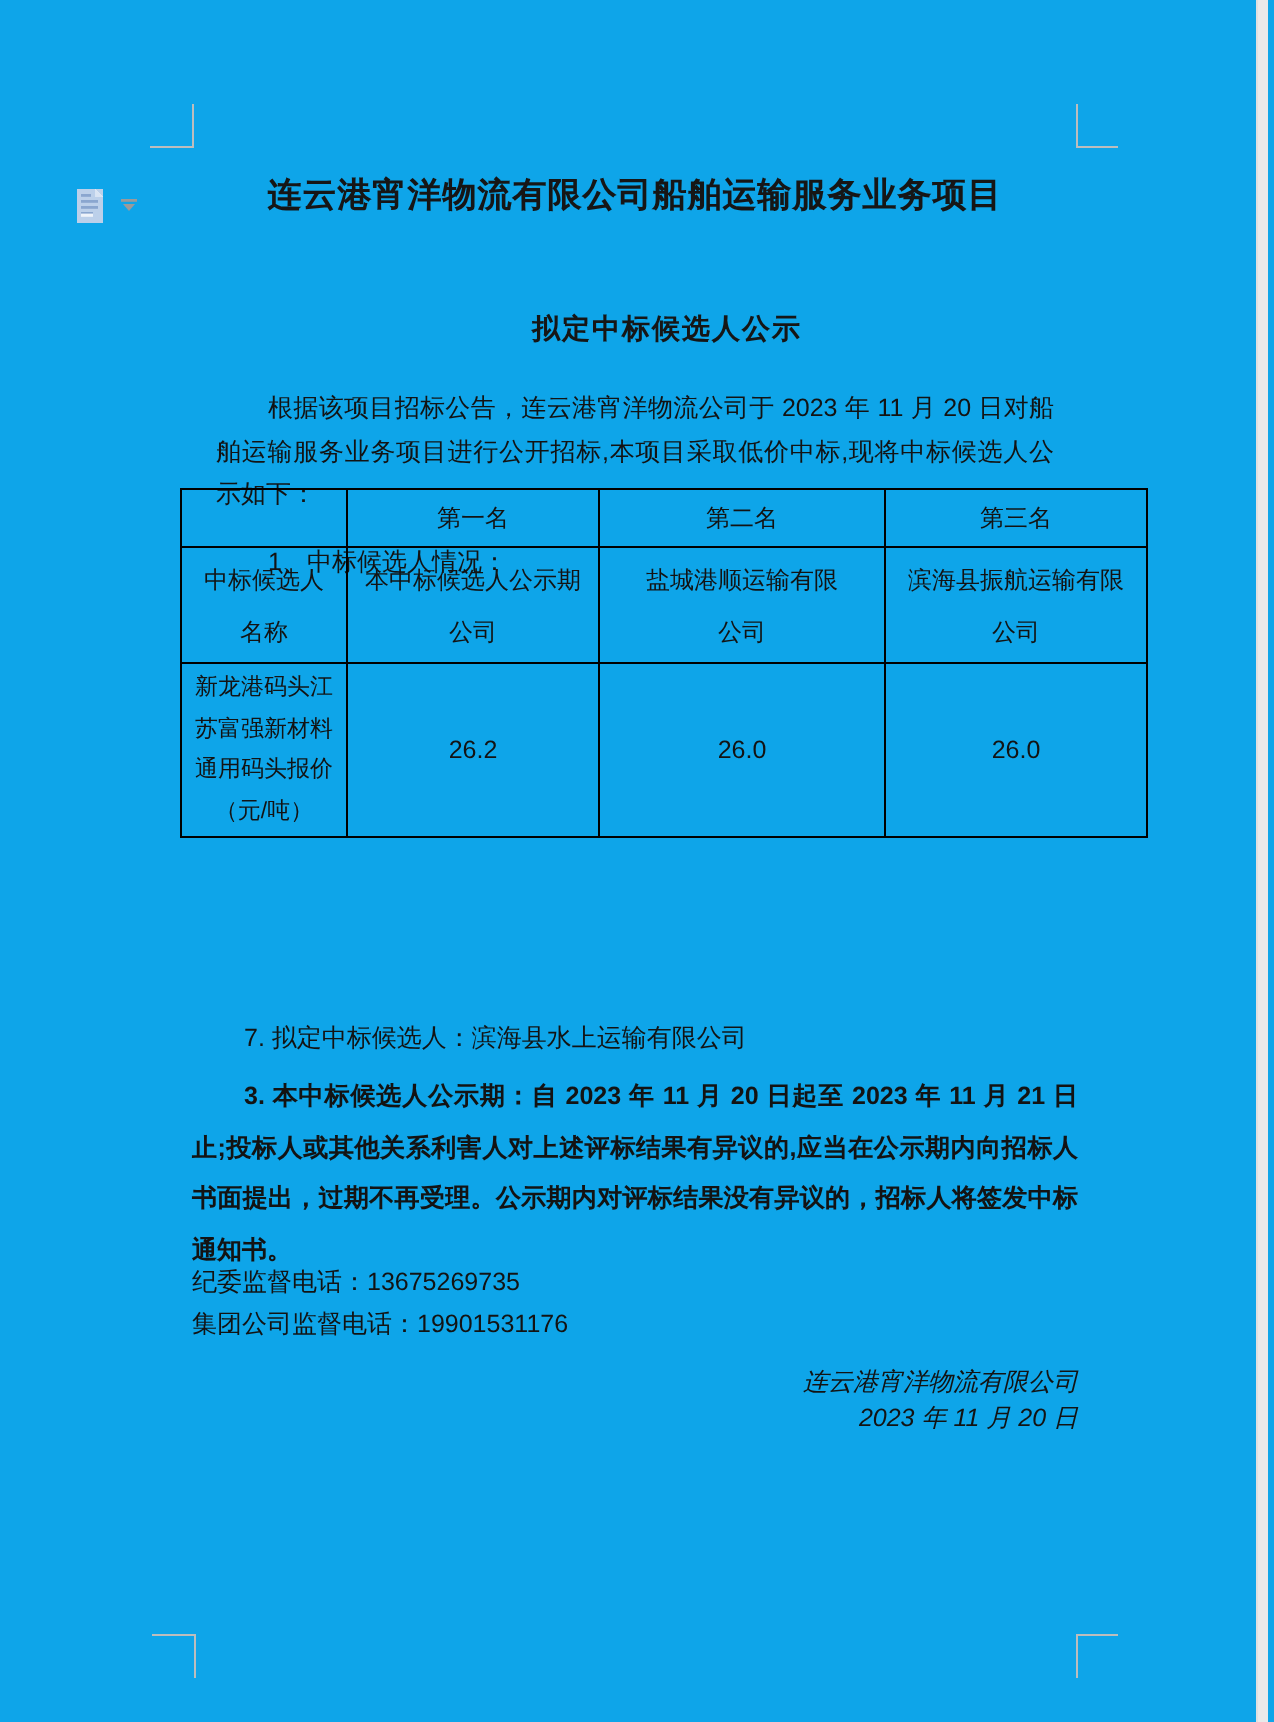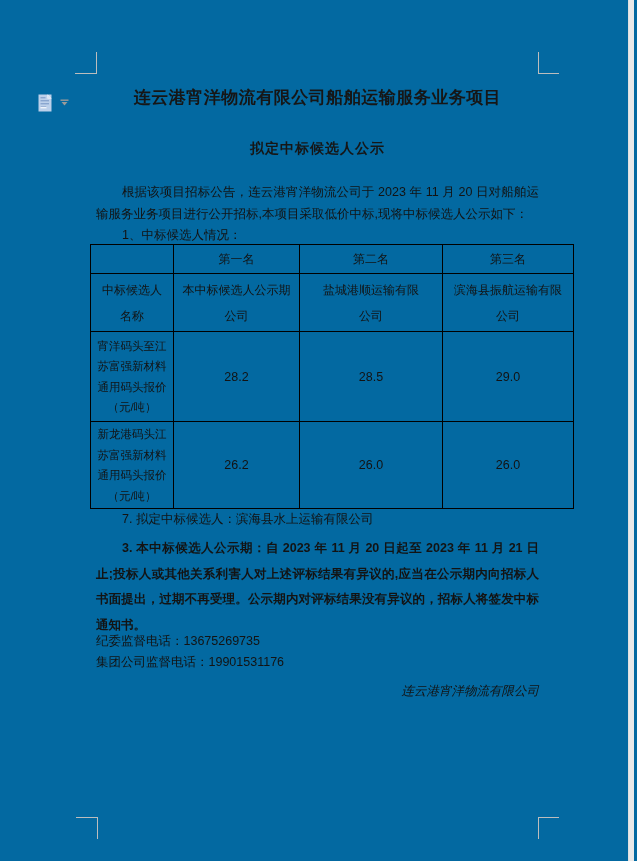--- a/index.html
+++ b/index.html
@@ -4,21 +4,21 @@
 <style>
   html, body {
     margin: 0; padding: 0;
     width: 637px; height: 861px;
     background: #ffffff;
     overflow: hidden;
   }
   .page {
     position: relative;
     width: 637px; height: 861px;
-    background: #0369a1;
+    background: #0ea5e9;
     font-family: "Liberation Sans", "DejaVu Sans", sans-serif;
     color: #131313;
   }
   .edge-strip {
     position: absolute; top: 0; right: 3px;
     width: 5px; height: 861px;
     background: #e9e9e9;
     border-left: 1px solid #e0e0e0;
   }
   .mark { position: absolute; }
@@ -36,27 +36,27 @@
   .paste-widget .dd  { position: absolute; left: 22px; top: 5px; }
 
   .title {
     position: absolute; left: 96px; top: 86px; width: 443px;
     margin: 0; text-align: center;
     font-size: 17px; font-weight: bold; letter-spacing: 0.5px;
     color: #161616;
   }
   .subtitle {
     position: absolute; left: 96px; top: 140px; width: 443px;
-    margin: 0; text-align: center;
+    margin: 16px; text-align: center;
     font-size: 14px; font-weight: bold; letter-spacing: 1px;
     color: #161616;
   }
   .block { position: absolute; left: 96px; width: 443px; font-size: 12.5px; }
   .intro-block { top: 182px; line-height: 21.5px; }
-  .intro-block p { margin: 0; }
+  .intro-block p { margin: 12px; }
   .para-justify { text-align: justify; text-indent: 26px; }
   .indent { padding-left: 26px; }
 
   table.bid {
     position: absolute; left: 90px; top: 244px;
     border-collapse: collapse; table-layout: fixed;
     font-size: 12px; color: #131313;
   }
   table.bid td {
     border: 1px solid #000;
@@ -136,29 +136,20 @@
     <tr class="r-name">
       <td class="pre name-c">中标候选人
 名称</td>
       <td class="pre name-c">本中标候选人公示期
 公司</td>
       <td class="pre name-c">盐城港顺运输有限
 公司</td>
       <td class="pre name-c">滨海县振航运输有限
 公司</td>
     </tr>
-    <tr class="r-p1">
-      <td class="pre rowlbl">宵洋码头至江
-苏富强新材料
-通用码头报价
-（元/吨）</td>
-      <td class="num">28.2</td>
-      <td class="num">28.5</td>
-      <td class="num">29.0</td>
-    </tr>
     <tr class="r-p2">
       <td class="pre rowlbl">新龙港码头江
 苏富强新材料
 通用码头报价
 （元/吨）</td>
       <td class="num">26.2</td>
       <td class="num">26.0</td>
       <td class="num">26.0</td>
     </tr>
   </tbody>
@@ -168,15 +159,16 @@
 
   <div class="block para3-block para-justify">3. 本中标候选人公示期：自 2023 年 11 月 20 日起至 2023 年 11 月 21 日止;投标人或其他关系利害人对上述评标结果有异议的,应当在公示期内向招标人书面提出，过期不再受理。公示期内对评标结果没有异议的，招标人将签发中标通知书。</div>
 
   <div class="block phones-block">
     <div>纪委监督电话：13675269735</div>
     <div>集团公司监督电话：19901531176</div>
   </div>
 
   <div class="block sign-block">
     <div>连云港宵洋物流有限公司</div>
+    <div>2023 年 11 月 20 日</div>
   </div>
 
 </div>
 
 </body></html>

